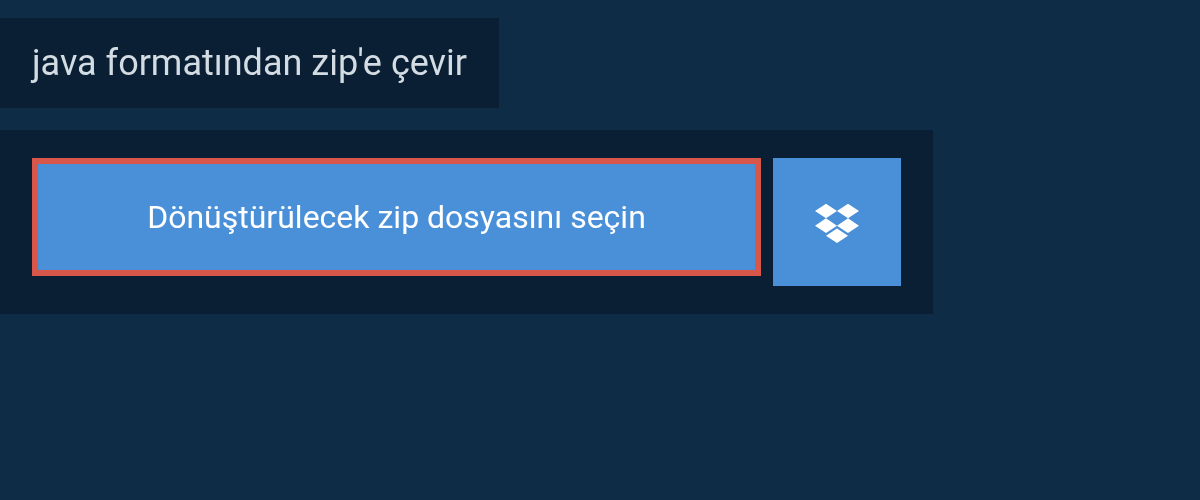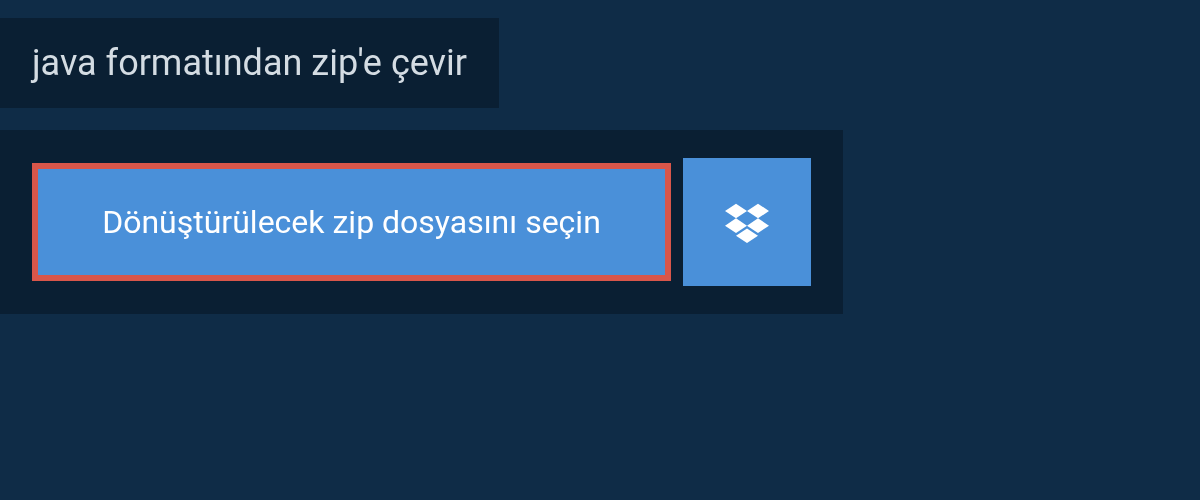--- a/index.html
+++ b/index.html
@@ -28,23 +28,23 @@
       font-size: 36px;
       font-weight: 400;
       margin-top: 28px;
     }
     
     .main-panel {
       background-color: #0a1f33;
       margin-top: 22px;
       padding: 28px 32px;
       display: flex;
-      align-items: center;
+      align-items: flex-start;
       gap: 12px;
-      width: 843px;
+      width: 933px;
     }
     
     .select-file-button {
       background-color: #4a90d9;
       border: 6px solid #d9564a;
       color: #ffffff;
       font-size: 32px;
       font-weight: 400;
       padding: 34px 40px;
       cursor: pointer;

